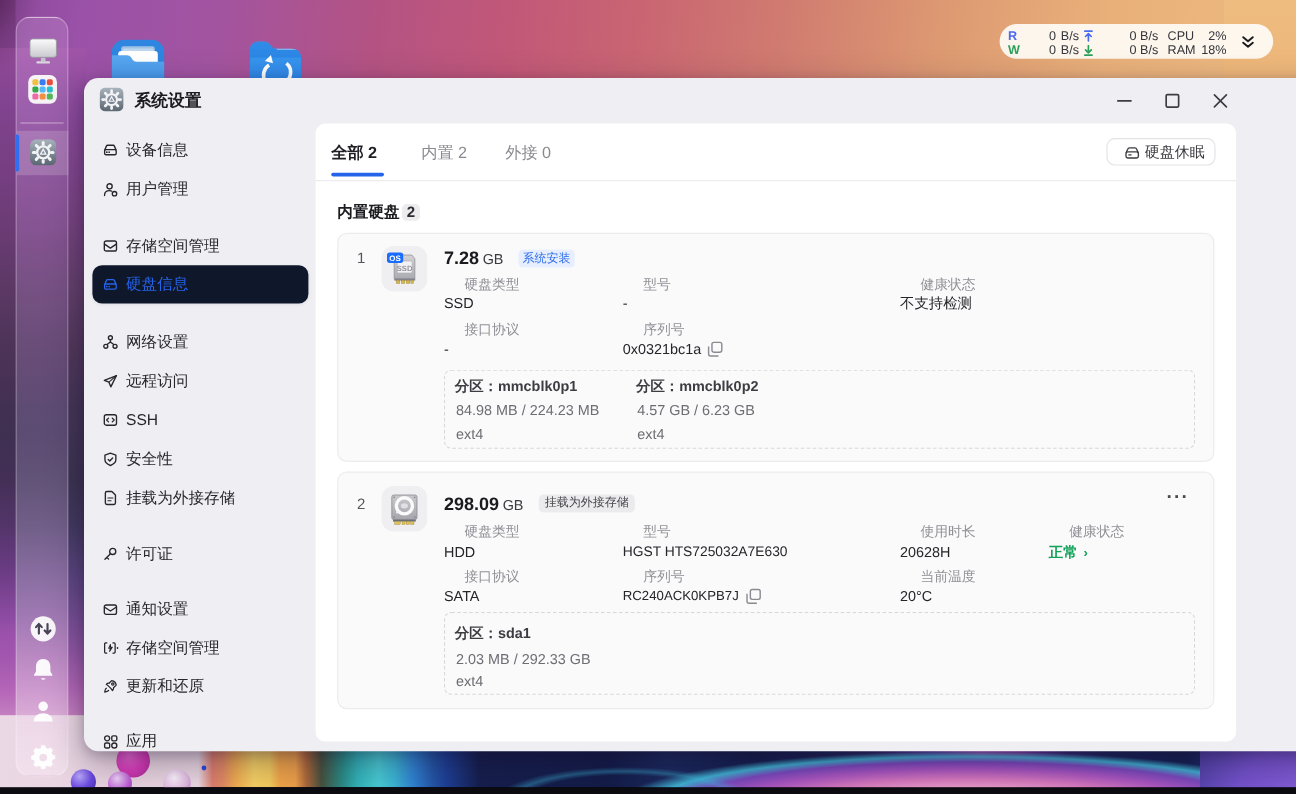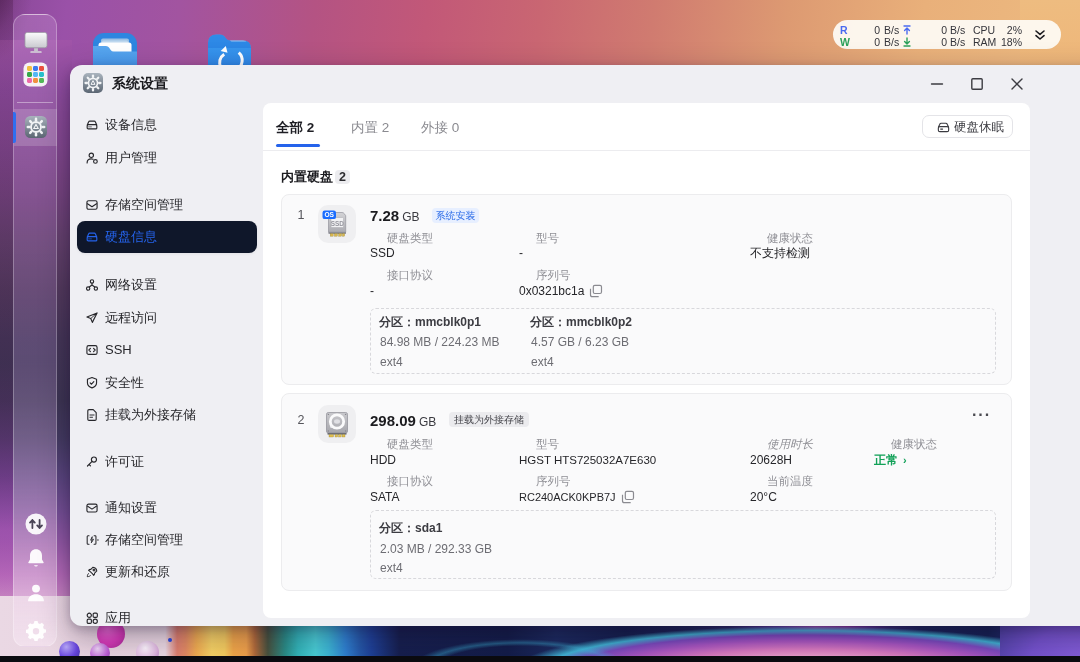--- a/index.html
+++ b/index.html
@@ -543,21 +543,21 @@
             <rect x="24.2" y="29.6" width="2.8" height="2.4"></rect>
           </g>
         </svg>
       </div>
       <div class="cap" style="top:18px;">298.09<small>GB</small></div>
       <div class="chip gray" style="left:167px;top:18px;">挂载为外接存储</div>
       <div class="dots">···</div>
 
       <div class="lbl" style="left:88px;top:43px;">硬盘类型</div>
       <div class="lbl" style="left:237px;top:43px;">型号</div>
-      <div class="lbl" style="left:468px;top:43px;font-style:italic;">使用时长</div>
+      <div class="lbl" style="left:468px;top:43px;">使用时长</div>
       <div class="lbl" style="left:592px;top:43px;">健康状态</div>
       <div class="val" style="left:88px;top:58.5px;">HDD</div>
       <div class="val" style="left:237px;top:58.5px;font-size:11.5px;">HGST HTS725032A7E630</div>
       <div class="val" style="left:468px;top:58.5px;">20628H</div>
       <div class="val" style="left:592px;top:58.5px;color:#12a158;font-weight:bold;">正常<span style="font-size:11px;margin-left:5px;">›</span></div>
 
       <div class="lbl" style="left:88px;top:80px;">接口协议</div>
       <div class="lbl" style="left:237px;top:80px;">序列号</div>
       <div class="lbl" style="left:468px;top:80px;">当前温度</div>
       <div class="val" style="left:88px;top:95.5px;">SATA</div>

